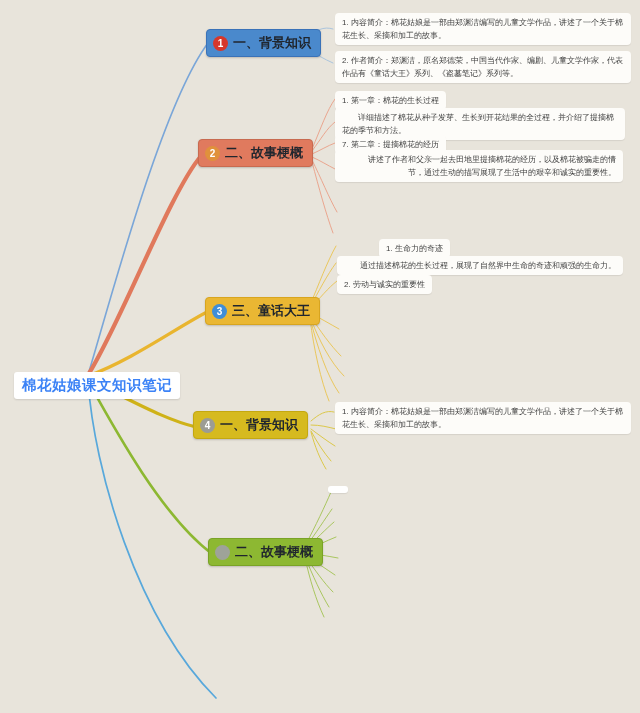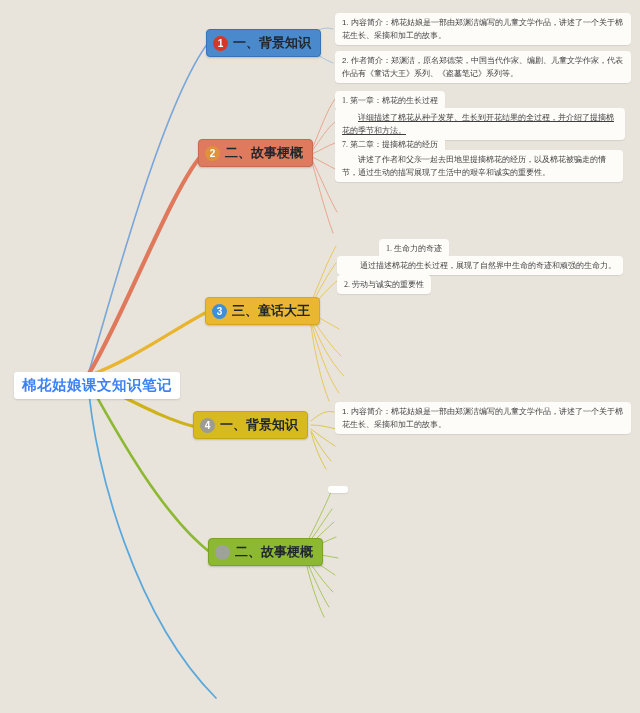--- a/index.html
+++ b/index.html
@@ -42,28 +42,28 @@
   .node4{left:193px;top:411px;}
   .node5{left:208px;top:538px;}
 
   .note{
     position:absolute;z-index:2;
     background:#fdfcf9;border-radius:4px;
     padding:3px 7px;
     font-size:8px;line-height:13px;color:#3f3f3f;
     box-shadow:0 1px 1px rgba(0,0,0,0.08);
   }
-  .note.fit{white-space:nowrap;font-family:Liberation Serif, serif;}
+  .note.fit{white-space:nowrap;}
   .note.indent{text-indent:2em;}
   .n1a{left:335px;top:13px;width:282px;}
   .n1b{left:335px;top:51px;width:282px;}
   .n2a{left:335px;top:91px;}
-  .n2b{left:335px;top:108px;width:276px;text-decoration:underline;}
+  .n2b{left:335px;top:108px;width:276px;}
   .n2c{left:335px;top:135px;}
-  .n2d{left:335px;top:150px;width:274px;}
+  .n2d{left:335px;top:150px;width:274px;text-align:right;}
   .n3a{left:337px;top:239px;margin-left:42px;}
   .n3b{left:337px;top:256px;}
   .n3c{left:337px;top:275px;text-align:center;}
   .n4a{left:335px;top:402px;width:282px;}
   .dash-node{
     position:absolute;z-index:2;
     left:328px;top:486px;width:20px;height:7px;
     background:#ffffff;border-radius:3px;
     box-shadow:0 1px 1px rgba(0,0,0,0.08);
   }

